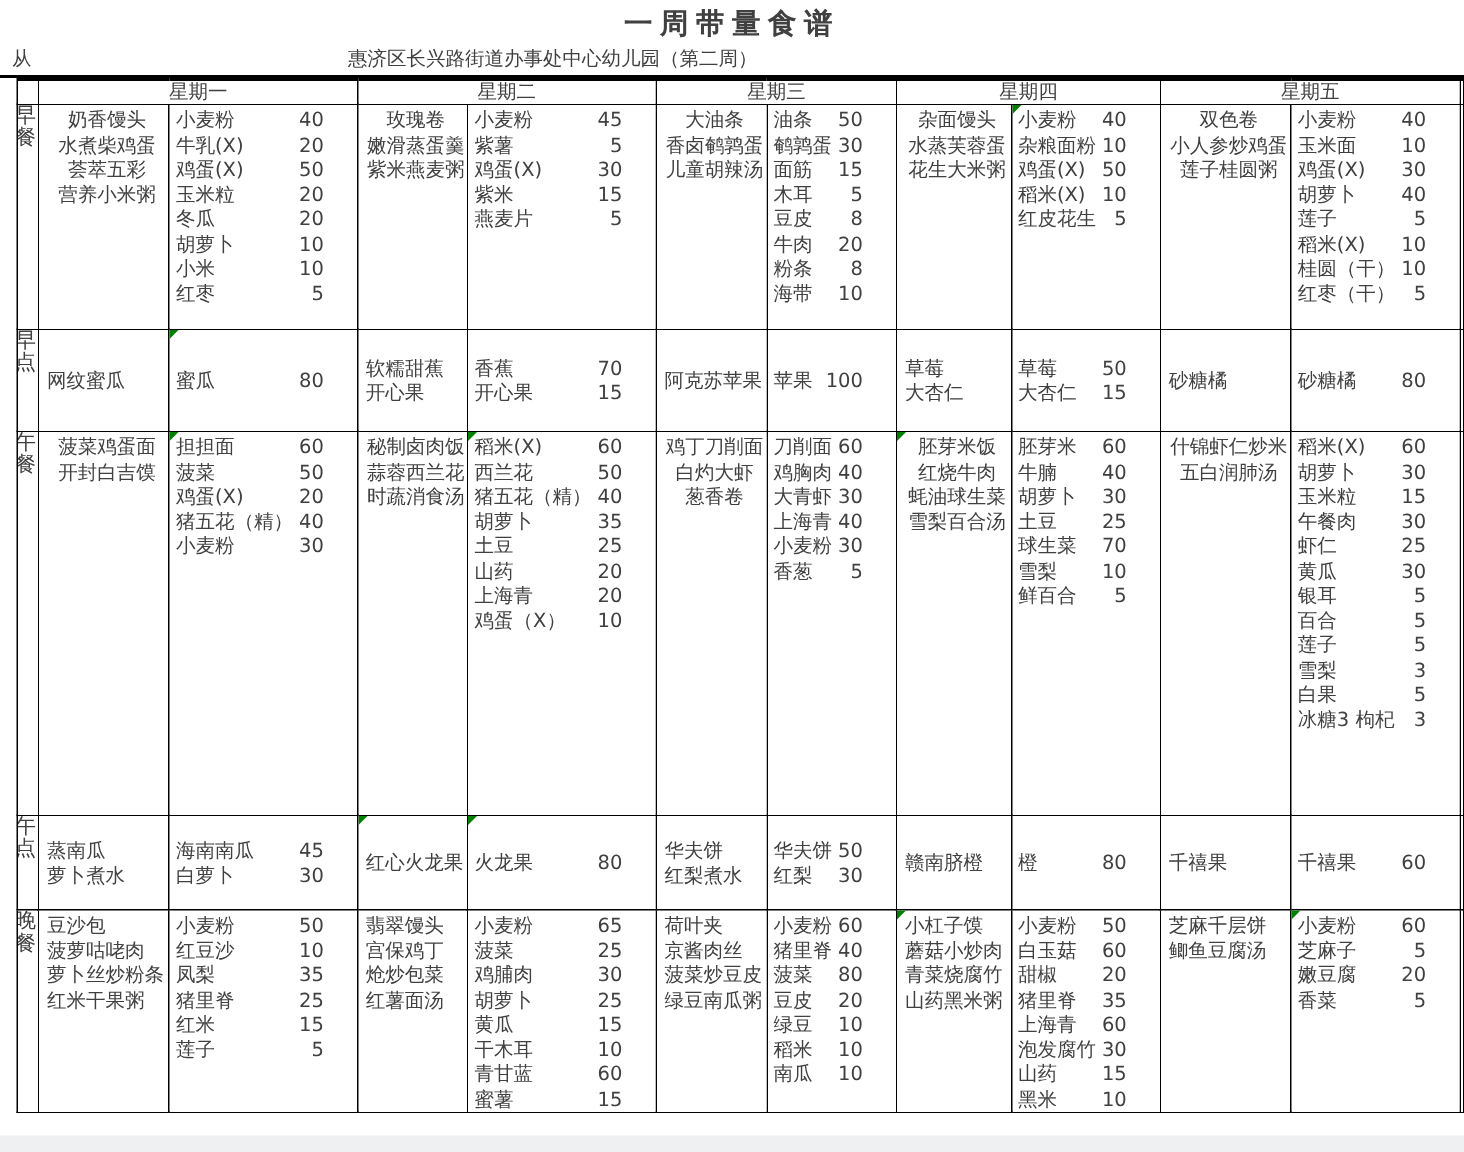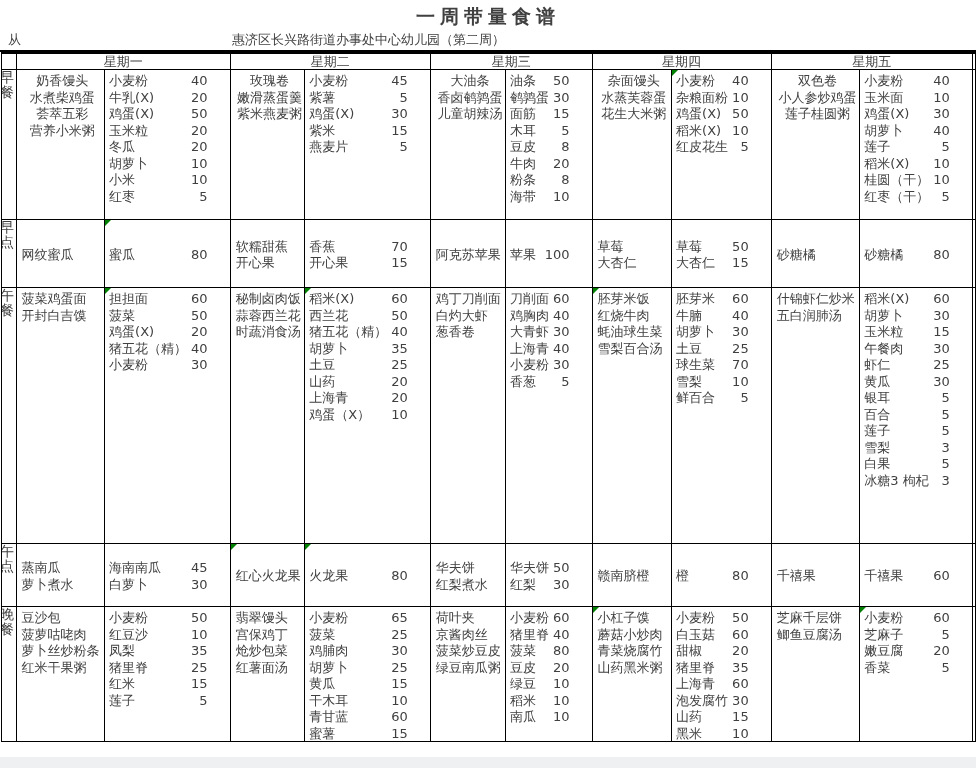--- a/index.html
+++ b/index.html
@@ -4,33 +4,33 @@
 <style>
   html,body{margin:0;padding:0;background:#fff;}
   .page{position:relative;width:976px;height:768px;overflow:hidden;background:#fff;
         font-family:"DejaVu Sans",sans-serif;color:#404040;}
   .title{height:30px;line-height:32px;text-align:center;font-size:19px;font-weight:bold;letter-spacing:5px;}
   .inforow{position:relative;height:20px;font-size:13px;border-bottom:2px solid #000;}
   .inforow span{position:absolute;top:0;line-height:19px;white-space:nowrap;}
   .from-label{left:8px;}
   .date-range{left:32px;}
   .school-name{left:232px;}
-  table.menu{border-collapse:collapse;table-layout:fixed;margin-left:1px;font-size:13px;}
+  table.menu{border-collapse:collapse;table-layout:fixed;margin-left:11px;font-size:13px;}
   table.menu td{border:1px solid #000;padding:0;vertical-align:top;position:relative;overflow:hidden;background:#fff;}
   .r-h1 td{height:15px;text-align:center;font-size:13px;line-height:15px;vertical-align:middle;}
   .r-h2 td{height:17px;text-align:center;font-size:13px;line-height:17px;vertical-align:middle;}
   td.sliver-td{border-right:none;}
   td.label-td{vertical-align:middle;}
   .mlabel{font-size:14px;line-height:15px;margin-left:-2px;width:15px;word-break:break-all;text-align:left;white-space:normal;}
   .cb{box-sizing:border-box;overflow:hidden;line-height:16.5px;white-space:nowrap;}
   .cb.dish{padding:3px 1px 0 5px;}
   .cb.qty{padding:3px 22px 0 4px;}
   .r-breakfast .cb{height:149px;text-align:center;}
   .r-snack-am .cb{height:67px;}
-  .r-lunch .cb{height:255px;}
+  .r-lunch .cb{height:255px;text-align:center;}
   .r-snack-pm .cb{height:62px;}
   .r-dinner .cb{height:134px;}
   .vcenter .cb{display:flex;flex-direction:column;justify-content:center;}
   .qline{display:flex;justify-content:space-between;}
   .qline .qa{padding-left:4px;}
   .flag{position:absolute;top:0;left:0;width:0;height:0;
         border-top:6px solid #008000;border-right:6px solid transparent;}
   .bottom-strip{position:absolute;left:0;right:0;bottom:0;height:11px;background:#eff0f2;}
 </style>
 </head>

